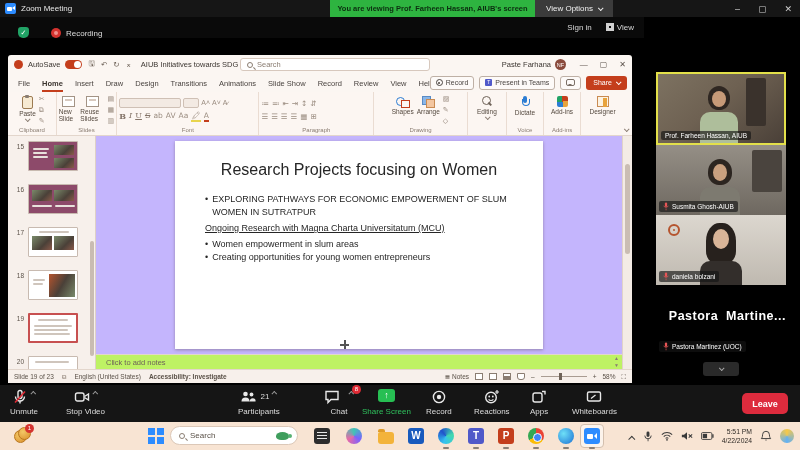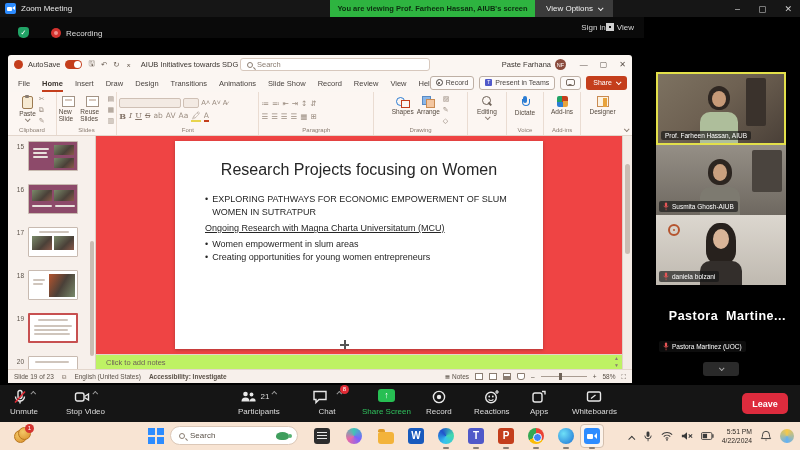--- a/index.html
+++ b/index.html
@@ -17,21 +17,21 @@
     display:flex; align-items:center; justify-content:center; }
   #view-options { position:absolute; left:535px; top:0; height:17px; width:78px; background:#3b3b3b;
     color:#f0f0f0; font-size:8px; display:flex; align-items:center; justify-content:center; gap:5px; }
   .win-ctrls { position:absolute; right:8px; top:0; height:17px; display:flex; gap:18px; align-items:center; color:#cfcfcf; font-size:9px; }
   #zoom-infobar { position:absolute; left:0; top:17px; width:644px; height:21px; background:#0a0a0a;
     display:flex; align-items:flex-end; color:#ddd; font-size:8px; }
   .shield { width:11px; height:11px; margin-left:18px; background:#21a366; border-radius:3px 3px 5px 5px;
     color:#fff; font-size:7px; display:flex; align-items:center; justify-content:center; }
   .rec-dot { width:10px; height:10px; border-radius:50%; background:#d5332f; margin:0 5px 0 22px; position:relative; }
   .rec-dot::after { content:""; position:absolute; left:3px; top:3px; width:4px; height:4px; border-radius:50%; background:#f1908d; }
-  #infobar-right { position:absolute; right:10px; top:0; height:21px; display:flex; align-items:center; color:#d8d8d8; font-size:8px; }
+  #infobar-right { position:absolute; right:10px; top:0; height:21px; display:flex; align-items:center; gap:14px; color:#d8d8d8; font-size:8px; }
   .grid-ic { display:inline-block; width:8px; height:8px; margin-right:3px; vertical-align:-1px;
     background:conic-gradient(#cfcfcf 0 25%,#0a0a0a 0 0) 0 0/4px 4px, #cfcfcf; outline:1px solid #0a0a0a; outline-offset:-4px; border:1px solid #cfcfcf; background:#cfcfcf; }
 
   
   .cdn,.cup { display:inline-block; width:4px; height:4px; }
   .cdn { border-right:1px solid currentColor; border-bottom:1px solid currentColor; transform:rotate(45deg) translateY(-1px); }
   .cup { border-left:1px solid currentColor; border-top:1px solid currentColor; transform:rotate(45deg) translateY(1px); }
 
   
   #ppt { position:absolute; left:8px; top:55px; width:624px; height:328px; background:#fbf6f2; border-radius:3px 3px 0 0; }
@@ -101,21 +101,21 @@
   .thumb-item { position:absolute; left:0; width:88px; display:flex; gap:4px; align-items:flex-start; }
   .tnum { width:16px; text-align:right; font-size:6.5px; color:#5a5148; padding-top:2px; }
   .tbox { width:50px; height:30px; background:#fff; border:1px solid #c8bab0; border-radius:1px; position:relative; overflow:hidden; }
   .tbox.sel { border:2px solid #c75050; }
   .tb-purple { background:#8d4a6a; }
   .ph { position:absolute; background:linear-gradient(135deg,#7a8a6a,#4a4038 60%,#8a5a4a); }
   .tline { position:absolute; background:#cfc5bc; height:1.5px; border-radius:1px; }
   .tline.w { background:#e8e2dc; }
   #thumb-scroll { position:absolute; right:1px; top:105px; width:4px; height:115px; background:#c9bcb2; border-radius:2px; }
   #canvas-col { flex:1; display:flex; flex-direction:column; }
-  #slide-canvas { position:relative; height:218px; background:#ef4444; }
+  #slide-canvas { position:relative; height:218px; background:#c4b5fd; }
   #slide { position:absolute; left:79px; top:5px; width:368px; height:208px; background:#fff; box-shadow:0 1px 3px rgba(60,40,30,.35); }
   #slide-title { margin-top:20px; text-align:center; font-size:16px; color:#262626; }
   .sbody { margin:14px 0 0 30px; width:315px; font-size:9px; color:#262626; line-height:1.45; }
   .sbullet { display:flex; gap:4px; }
   .slink { text-decoration:underline; margin:3px 0 3px 0; }
   #move-cursor { position:absolute; left:244px; top:204px; width:9px; height:9px; }
   #move-cursor::before { content:""; position:absolute; left:4px; top:0; width:1.5px; height:9px; background:#555; }
   #move-cursor::after { content:""; position:absolute; left:0; top:4px; width:9px; height:1.5px; background:#555; }
   #notes-row { height:15px; background:#bef264; border-top:1px solid #e3d6cc; display:flex; align-items:center;
     font-size:7.5px; color:#6e6258; padding-left:10px; position:relative; }
@@ -633,21 +633,21 @@
           <circle cx="5.5" cy="5" r="2.3"></circle>
           <path d="M1.5 12.5a4 4 0 0 1 8 0z"></path>
           <circle cx="11.5" cy="5.5" r="1.9"></circle>
           <path d="M9.5 12.5a3.4 3.4 0 0 1 5.5-2.6 3.4 3.4 0 0 1 0.5 2.6z"></path>
         </svg>
       <span style="font-size:8px;margin-top:3px">21</span>
       <span class="cup"></span>
     </span>
     <span>Participants</span>
   </div>
-  <div class="zbtn" style="left:312px">
+  <div class="zbtn" style="left:324px">
     <span class="zrow" style="position:relative">
       <svg width="16" height="16" viewBox="0 0 16 16">
           <path d="M2 2.5h12v8h-7l-3 3v-3H2z" stroke="#e8e8e8" fill="none" stroke-width="1.4"></path>
         </svg>
       <span class="badge">8</span>
       <span class="cup" style="margin-left:6px"></span>
     </span>
     <span>Chat</span>
   </div>
   <div class="zbtn" style="left:362px;color:#2fc05c">

